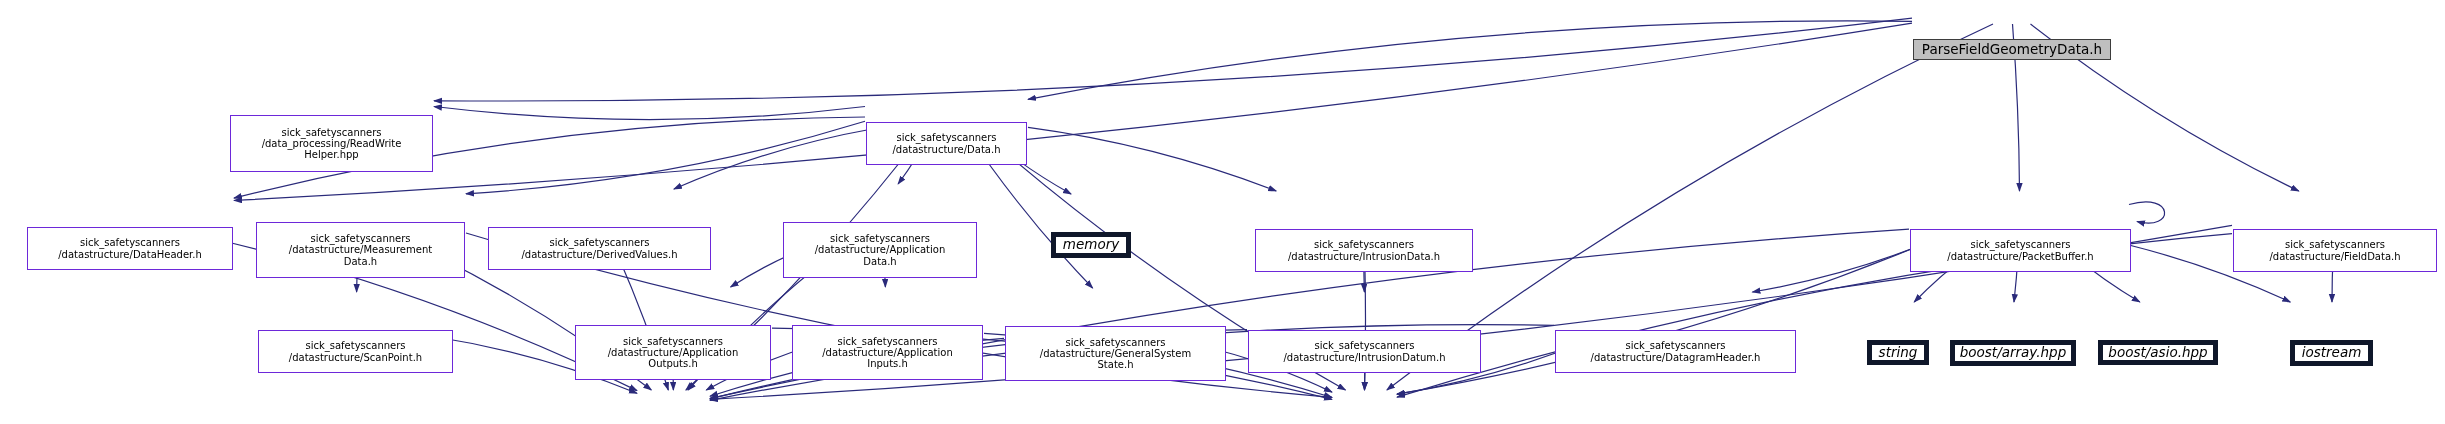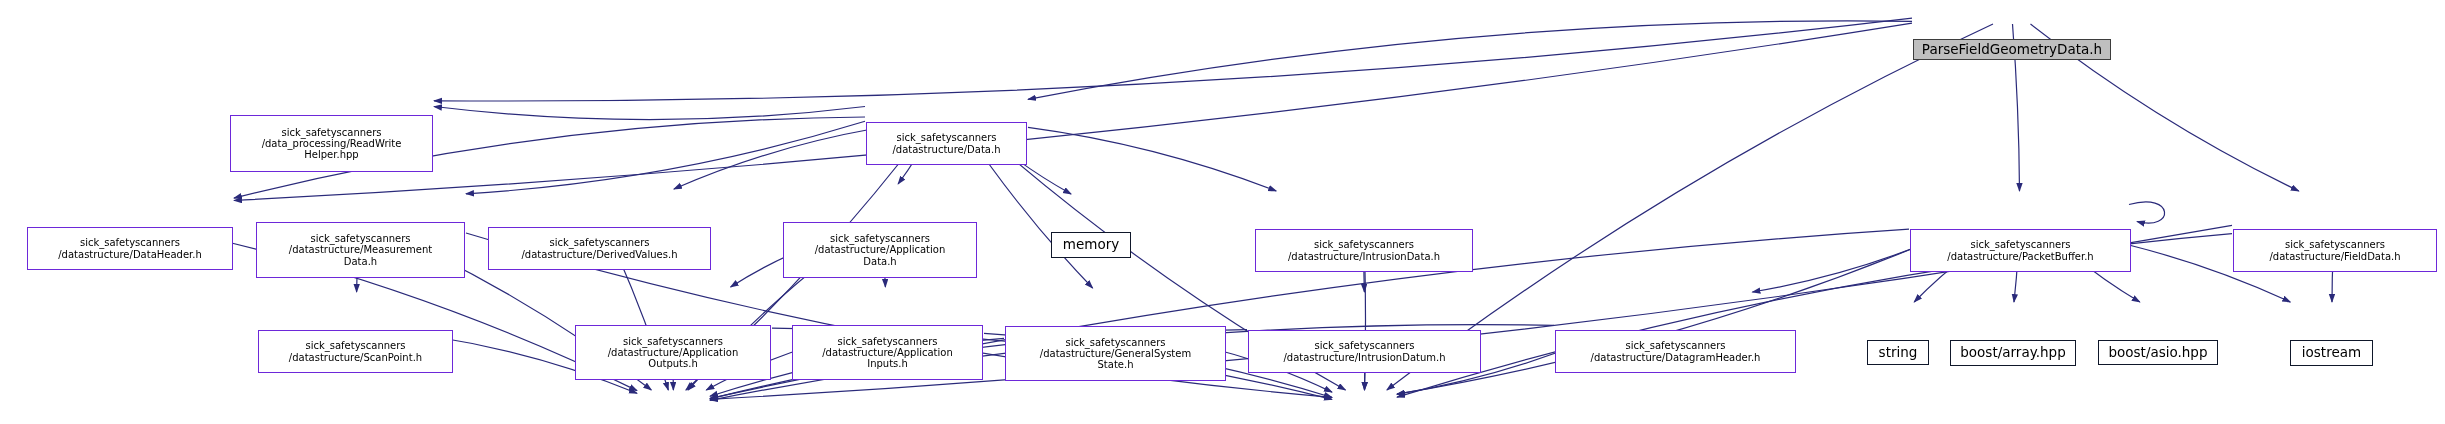--- a/index.html
+++ b/index.html
@@ -3,21 +3,21 @@
 <meta charset="utf-8">
 <style>
   html,body{margin:0;padding:0;background:#ffffff;}
   body{font-family:"DejaVu Sans","Liberation Sans",sans-serif;}
   #graph-root{position:relative;width:2445px;height:424px;background:#fff;overflow:hidden;}
   svg#edges{position:absolute;left:0;top:0;width:2445px;height:424px;}
   .node{position:absolute;box-sizing:border-box;display:flex;align-items:center;justify-content:center;
         text-align:center;line-height:1.12;color:#000;background:#ffffff;margin-top:37px;}
   .node .lbl{display:block;white-space:pre-line;padding:0 3px;}
   .node.hdr{border:1px solid #6d28d9;font-size:10px;}
-  .node.sys{border:1px solid #0f172a;font-size:13.5px;}
+  .node.sys{border:5px solid #0f172a;font-size:13.5px;font-style:italic;}
   .node.root{border:1px solid #3d3d3d;background:#bfbfbf;font-size:13.5px;}
 </style>
 </head>
 <body>
 
 <div id="graph-root">
   <svg id="edges" viewBox="0 0 2445 424">
     <defs>
       <marker id="arrow" markerWidth="9" markerHeight="9" refX="8" refY="3.2" orient="auto" markerUnits="userSpaceOnUse">
         <path d="M0,0 L9,3.2 L0,6.4 z" fill="#2a2a7a"></path>

